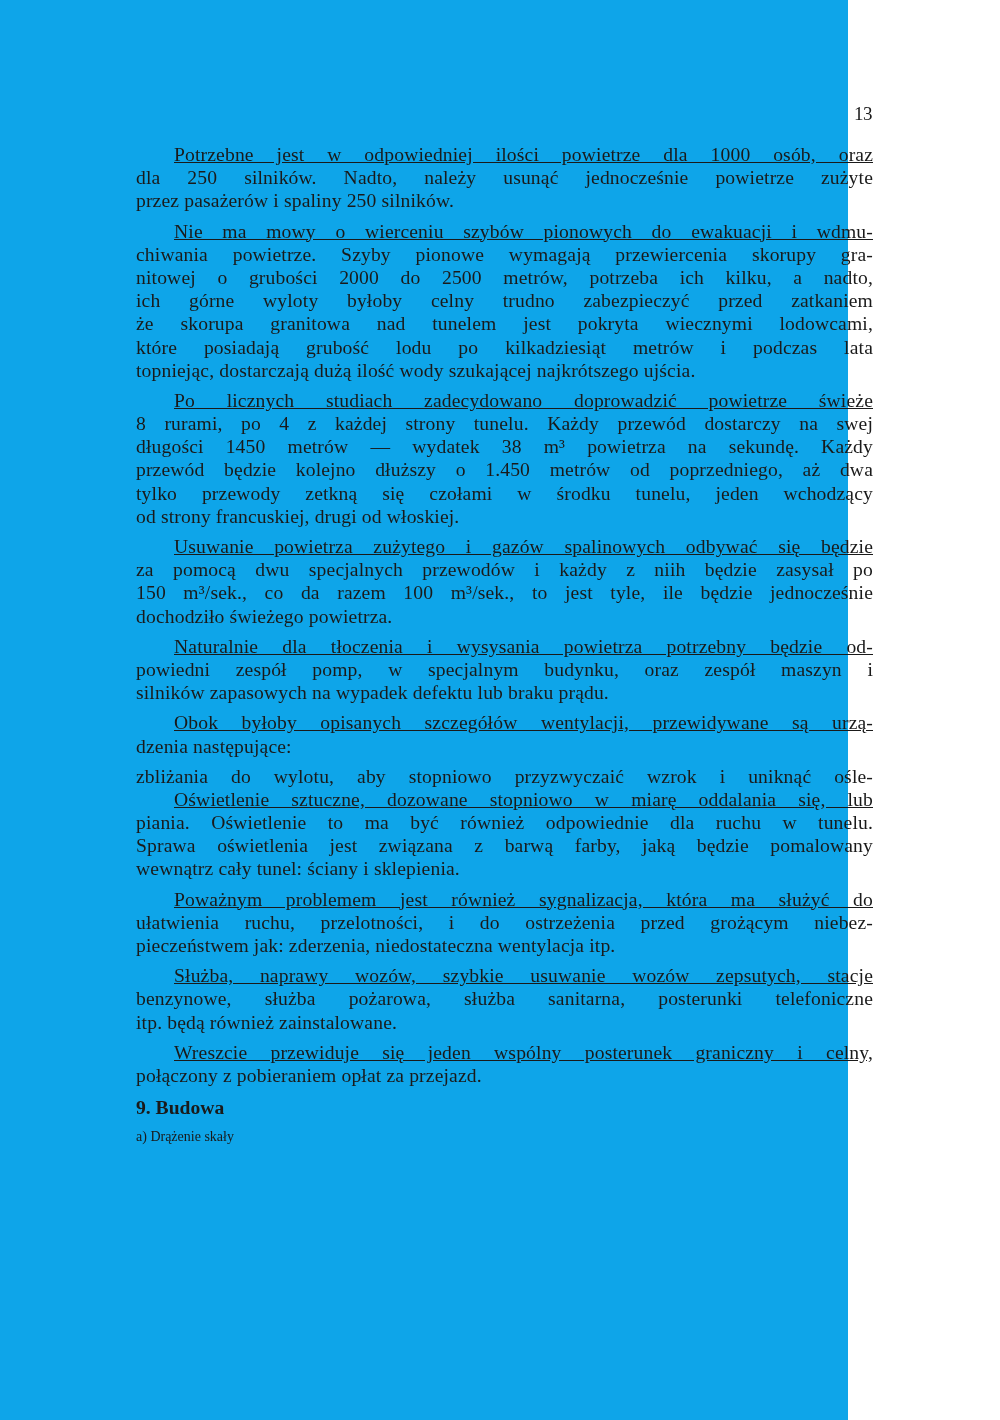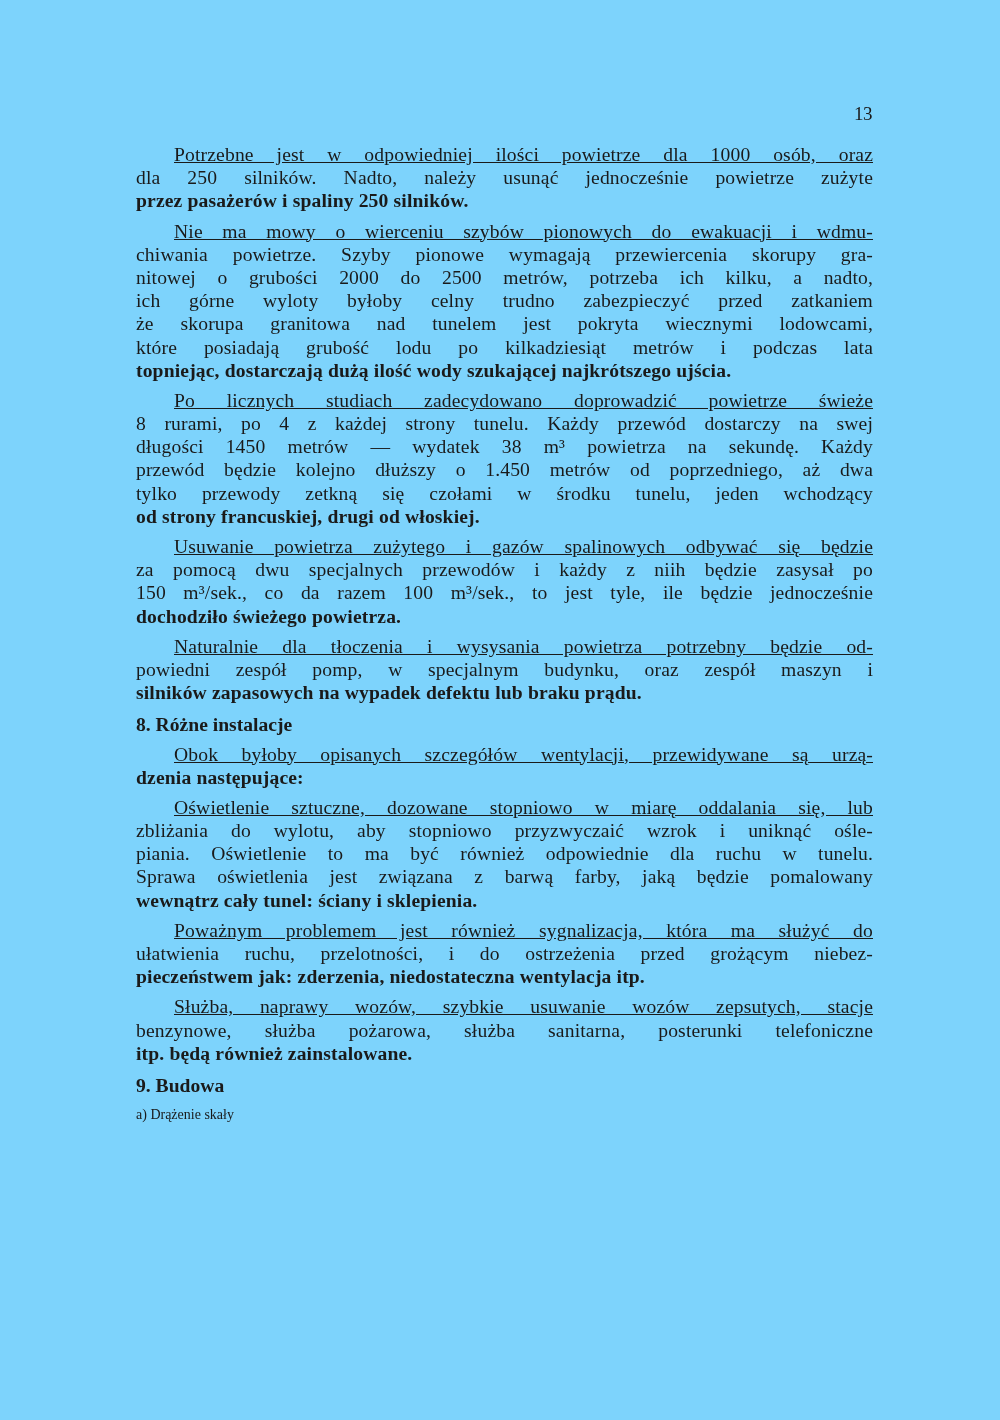--- a/index.html
+++ b/index.html
@@ -1,32 +1,32 @@
 <!DOCTYPE html>
 <html><head>
 <meta charset="utf-8">
 <style>
   html, body { margin: 0; padding: 0; background: #ffffff; }
   body { width: 1000px; height: 1420px; position: relative; overflow: hidden; }
   .page {
-    position: absolute; left: 0; top: 0; width: 1000px; height: 1420px; background: #7dd3fc;
+    position: absolute; left: 0; top: 0; width: 848px; height: 1420px; background: #0ea5e9;
     font-family: "Liberation Serif", "DejaVu Serif", serif; color: #1a1a1a;
   }
   .page-number {
     position: absolute; top: 103px; left: 832px; width: 40px; text-align: right;
     font-size: 19px; letter-spacing: -0.5px;
   }
   .body-text { position: absolute; left: 136px; top: 143px; width: 737px; }
   .para { margin: 0 0 7px 0; }
   .line {
     display: block; font-size: 19.6px; line-height: 23.2px; height: 23.2px;
     text-align: justify; text-align-last: justify; white-space: nowrap; overflow: visible;
     letter-spacing: 0.15px;
   }
-  .line.last { text-align-last: left; font-weight: bold; }
+  .line.last { text-align-last: left; }
   .line.indent { padding-left: 38px; text-decoration: underline; }
   .heading {
     font-size: 19.6px; line-height: 23.2px; font-weight: bold; margin: 9px 0 6px 0;
   }
   .sub { font-size: 14px; line-height: 23.2px; margin: 4px 0 0 0; }
 </style>
 </head>
 <body>
 
 <div class="page">
@@ -58,38 +58,41 @@
         <span class="line indent">Usuwanie powietrza zużytego i gazów spalinowych odbywać się będzie</span>
         <span class="line">za pomocą dwu specjalnych przewodów i każdy z niih będzie zasysał po</span>
         <span class="line">150 m³/sek., co da razem 100 m³/sek., to jest tyle, ile będzie jednocześnie</span>
         <span class="line last">dochodziło świeżego powietrza.</span>
       </div>
       <div class="para">
         <span class="line indent">Naturalnie dla tłoczenia i wysysania powietrza potrzebny będzie od-</span>
         <span class="line">powiedni zespół pomp, w specjalnym budynku, oraz zespół maszyn i</span>
         <span class="line last">silników zapasowych na wypadek defektu lub braku prądu.</span>
       </div>
-      <div class="heading">8. Różne instalacje</div>
       <div class="para">
         <span class="line indent">Obok byłoby opisanych szczegółów wentylacji, przewidywane są urzą-</span>
         <span class="line last">dzenia następujące:</span>
       </div>
       <div class="para">
+        <span class="line">zbliżania do wylotu, aby stopniowo przyzwyczaić wzrok i uniknąć ośle-</span>
         <span class="line indent">Oświetlenie sztuczne, dozowane stopniowo w miarę oddalania się, lub</span>
-        <span class="line">zbliżania do wylotu, aby stopniowo przyzwyczaić wzrok i uniknąć ośle-</span>
         <span class="line">piania. Oświetlenie to ma być również odpowiednie dla ruchu w tunelu.</span>
         <span class="line">Sprawa oświetlenia jest związana z barwą farby, jaką będzie pomalowany</span>
         <span class="line last">wewnątrz cały tunel: ściany i sklepienia.</span>
       </div>
       <div class="para">
         <span class="line indent">Poważnym problemem jest również sygnalizacja, która ma służyć do</span>
         <span class="line">ułatwienia ruchu, przelotności, i do ostrzeżenia przed grożącym niebez-</span>
         <span class="line last">pieczeństwem jak: zderzenia, niedostateczna wentylacja itp.</span>
       </div>
       <div class="para">
         <span class="line indent">Służba, naprawy wozów, szybkie usuwanie wozów zepsutych, stacje</span>
         <span class="line">benzynowe, służba pożarowa, służba sanitarna, posterunki telefoniczne</span>
         <span class="line last">itp. będą również zainstalowane.</span>
       </div>
+      <div class="para">
+        <span class="line indent">Wreszcie przewiduje się jeden wspólny posterunek graniczny i celny,</span>
+        <span class="line last">połączony z pobieraniem opłat za przejazd.</span>
+      </div>
       <div class="heading">9. Budowa</div>
       <div class="sub">a) Drążenie skały</div>
     </div>
 </div>
 
 </body></html>

